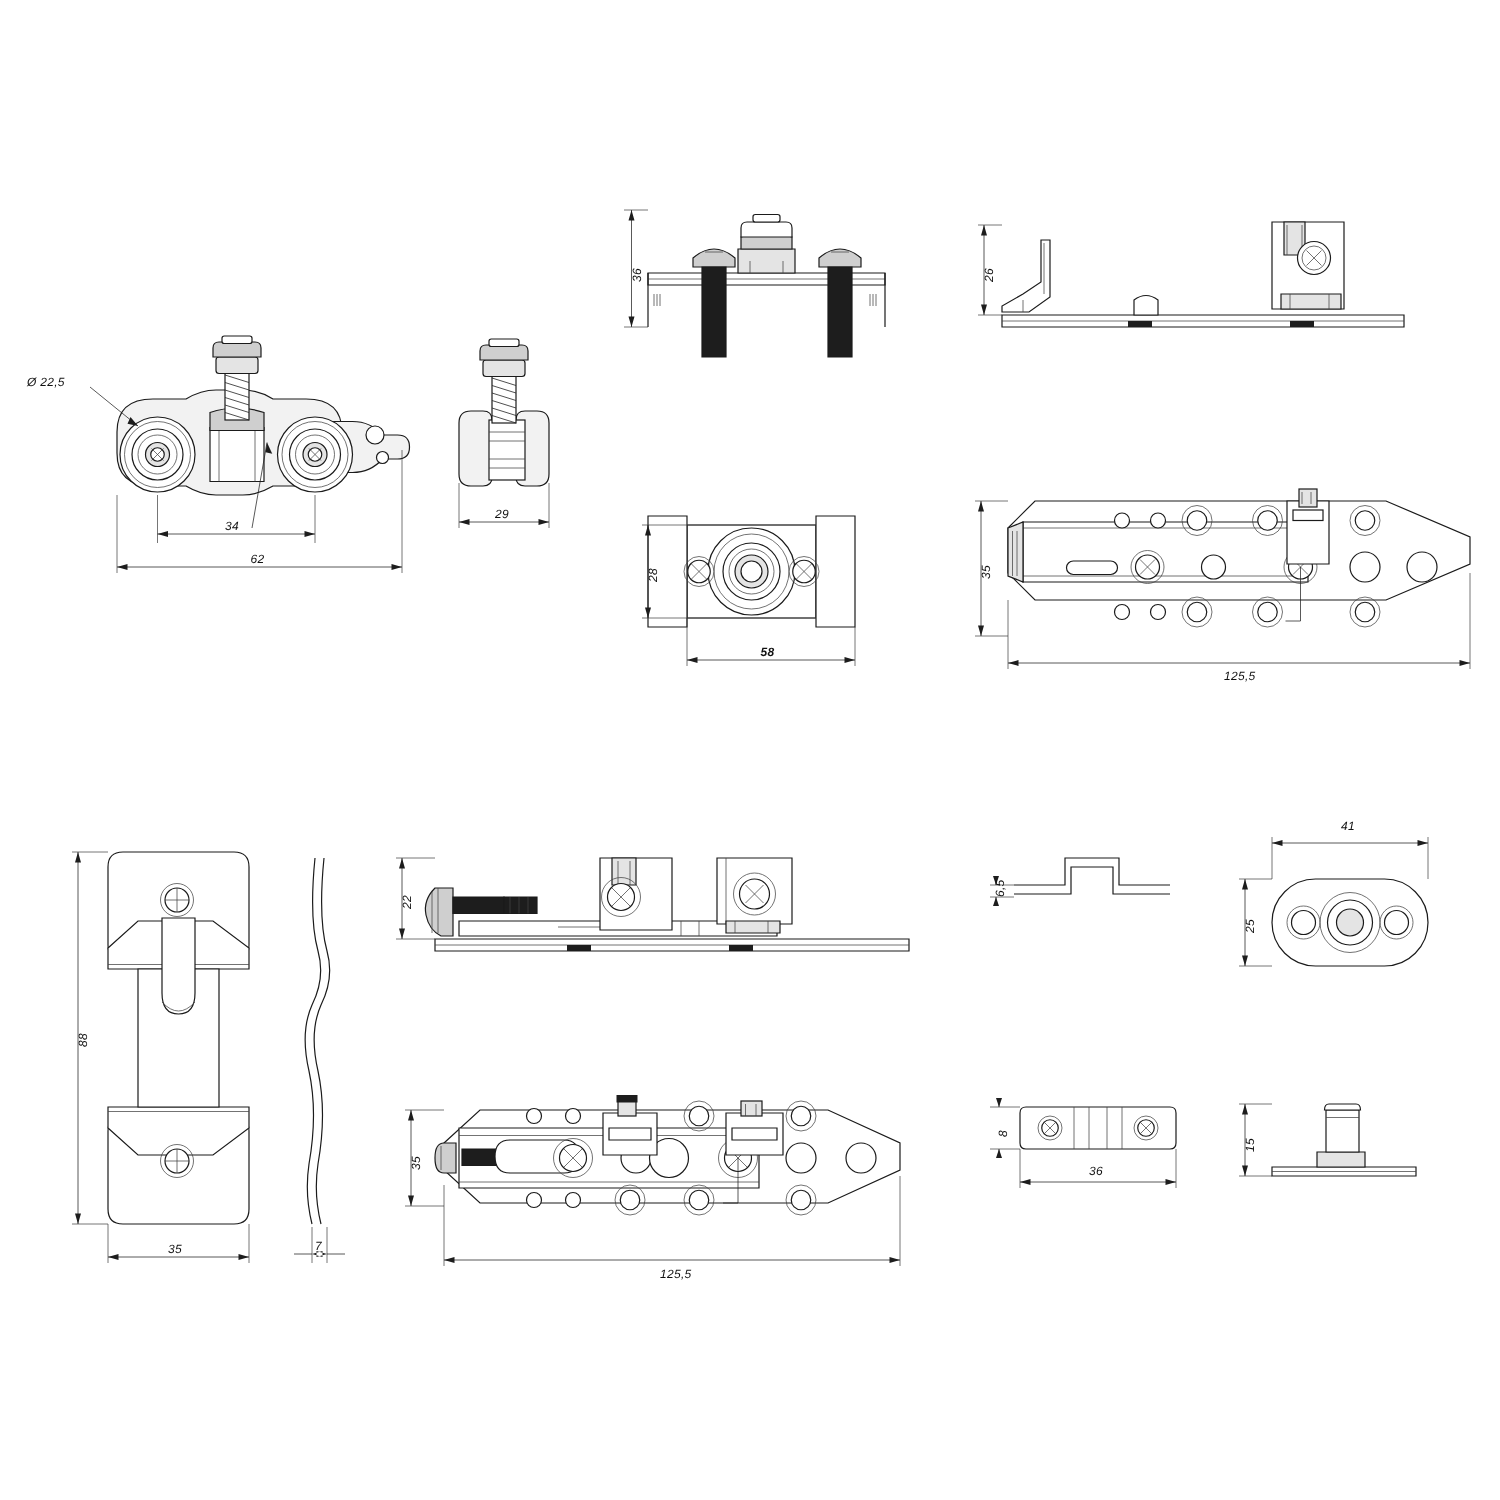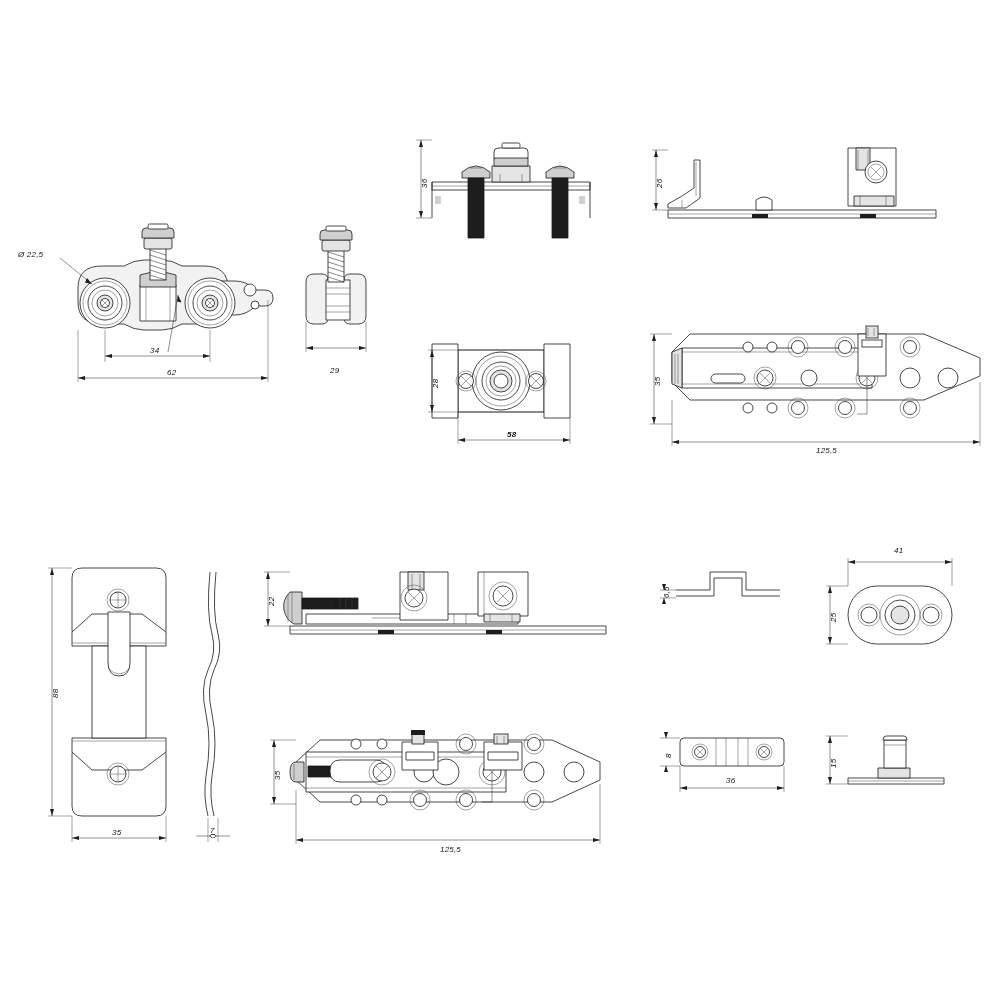--- a/index.html
+++ b/index.html
@@ -426,21 +426,21 @@
       <path class="ext" d="M848,736 l-22,0 M848,784 l-22,0"></path>
       <path class="dimln" d="M830,736 l0,48"></path>
       <path class="dark" d="M830,736 l-2,7 l4,0 Z M830,784 l-2,-7 l4,0 Z"></path>
     </g>
 
   </svg>
 
   <div class="dimtext" style="left:18px;top:250px;">Ø 22,5</div>
   <div class="dimtext" style="left:150px;top:346px;">34</div>
   <div class="dimtext" style="left:167px;top:368px;">62</div>
-  <div class="dimtext" style="left:330px;top:338px;margin-top:28px;">29</div>
+  <div class="dimtext" style="left:330px;top:338px;">29</div>
 
   <div class="dimtext vert" style="left:420px;top:188px;">36</div>
   <div class="dimtext vert" style="left:655px;top:188px;">26</div>
 
   <div class="dimtext vert" style="left:431px;top:388px;">28</div>
   <div class="dimtext" style="left:507px;top:430px;font-weight:bold;">58</div>
 
   <div class="dimtext vert" style="left:653px;top:386px;">35</div>
   <div class="dimtext" style="left:816px;top:446px;">125,5</div>
 

